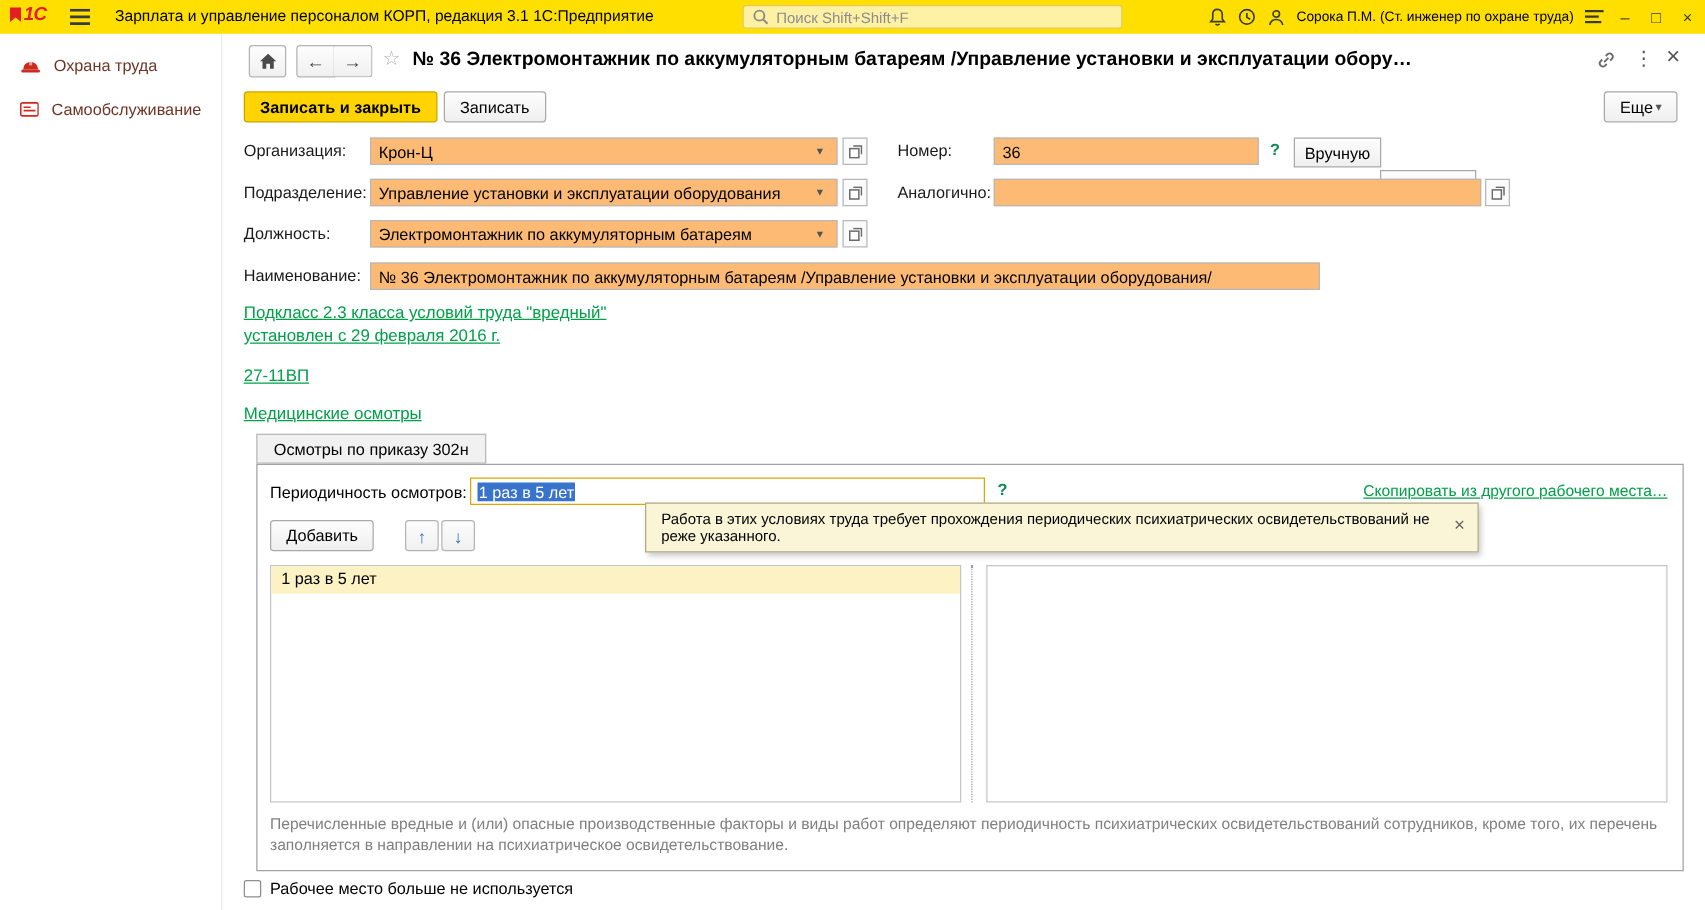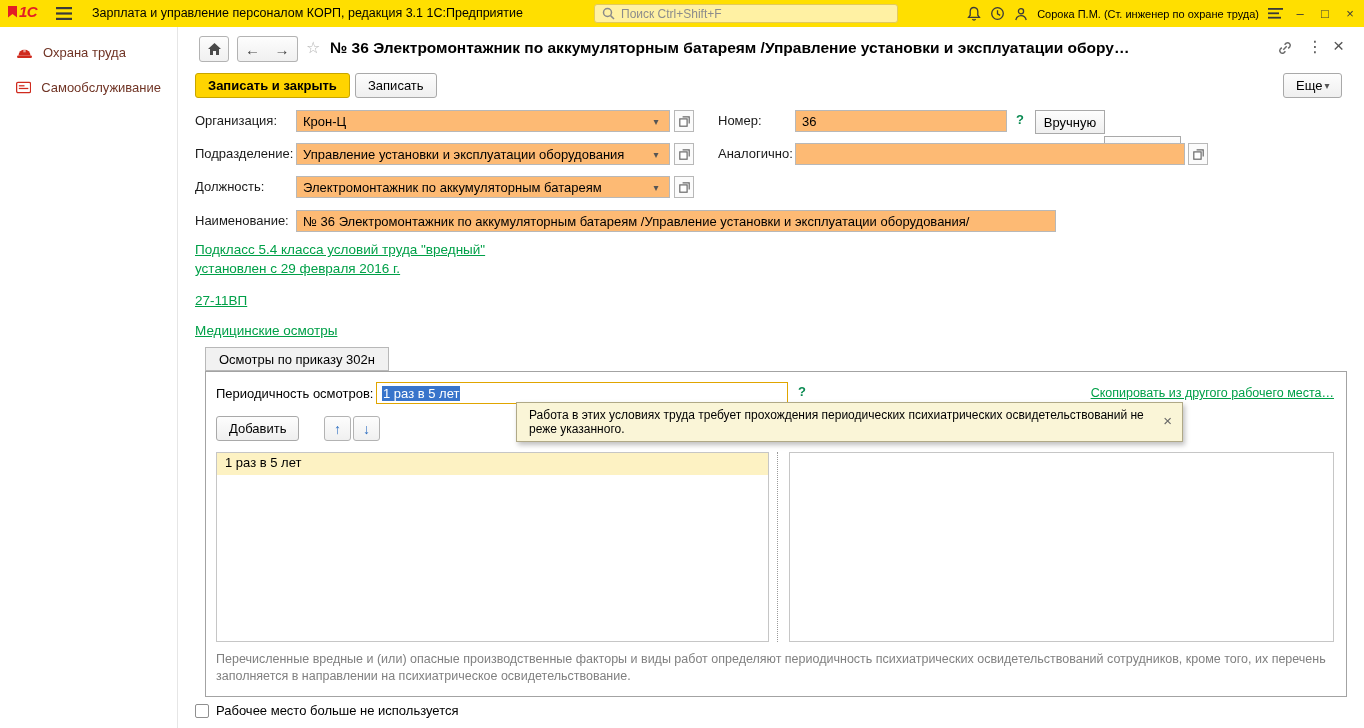--- a/index.html
+++ b/index.html
@@ -111,21 +111,21 @@
         <rect y="5.4" width="16" height="2.2" fill="#3a3a3a"></rect>
         <rect y="10.8" width="16" height="2.2" fill="#3a3a3a"></rect>
       </svg>
   </div>
   <div class="tb-title">Зарплата и управление персоналом КОРП, редакция 3.1 1С:Предприятие</div>
   <div class="tb-search">
     <svg width="13" height="13" viewBox="0 0 13 13">
         <circle cx="5.5" cy="5.5" r="4" fill="none" stroke="#8a8a8a" stroke-width="1.5"></circle>
         <line x1="8.6" y1="8.6" x2="12" y2="12" stroke="#8a8a8a" stroke-width="1.5"></line>
       </svg>
-    <span>Поиск Ctrl+Shift+F</span>
+    <span>Поиск Shift+Shift+F</span>
   </div>
   <div class="tb-right">
     <span class="tb-ic">
       <svg width="14" height="16" viewBox="0 0 14 16">
           <path d="M7 1.5 C4.4 1.5 3.2 3.5 3.2 5.6 L3.2 9.2 L1.6 11.3 L12.4 11.3 L10.8 9.2 L10.8 5.6 C10.8 3.5 9.6 1.5 7 1.5 Z" fill="none" stroke="#3a3a3a" stroke-width="1.3"></path>
           <path d="M5.5 13 a1.6 1.6 0 0 0 3 0" fill="none" stroke="#3a3a3a" stroke-width="1.3"></path>
         </svg>
     </span>
     <span class="tb-ic">
       <svg width="15" height="15" viewBox="0 0 15 15">
@@ -255,21 +255,21 @@
         <rect x="0.8" y="2.9" width="7.3" height="7.3" fill="#fff" stroke="#6a6a6a" stroke-width="1.2"></rect>
         <path d="M3.6 0.8 L10.2 0.8 L10.2 7.4" fill="none" stroke="#6a6a6a" stroke-width="1.2"></path>
       </svg>
   </div>
 
   <span class="flabel" style="left:17px; top:186px;">Наименование:</span>
   <div class="field" style="left:118px; top:183px; width:760px;">
     <span class="val">№ 36 Электромонтажник по аккумуляторным батареям /Управление установки и эксплуатации оборудования/</span>
   </div>
 
-  <span class="glink" style="left:17px; top:215px;">Подкласс 5.4 класса условий труда "вредный"</span>
+  <span class="glink" style="left:17px; top:215px;">Подкласс 2.3 класса условий труда "вредный"</span>
   <span class="glink" style="left:17px; top:234px;">установлен с 29 февраля 2016 г.</span>
   <span class="glink" style="left:17px; top:266px;">27-11ВП</span>
   <span class="glink" style="left:17px; top:296px;">Медицинские осмотры</span>
 
   <div class="tabs">
     <div class="tab">Осмотры по приказу 302н</div>
   </div>
 
   <div class="panel">
     <span class="p-label">Периодичность осмотров:</span>

